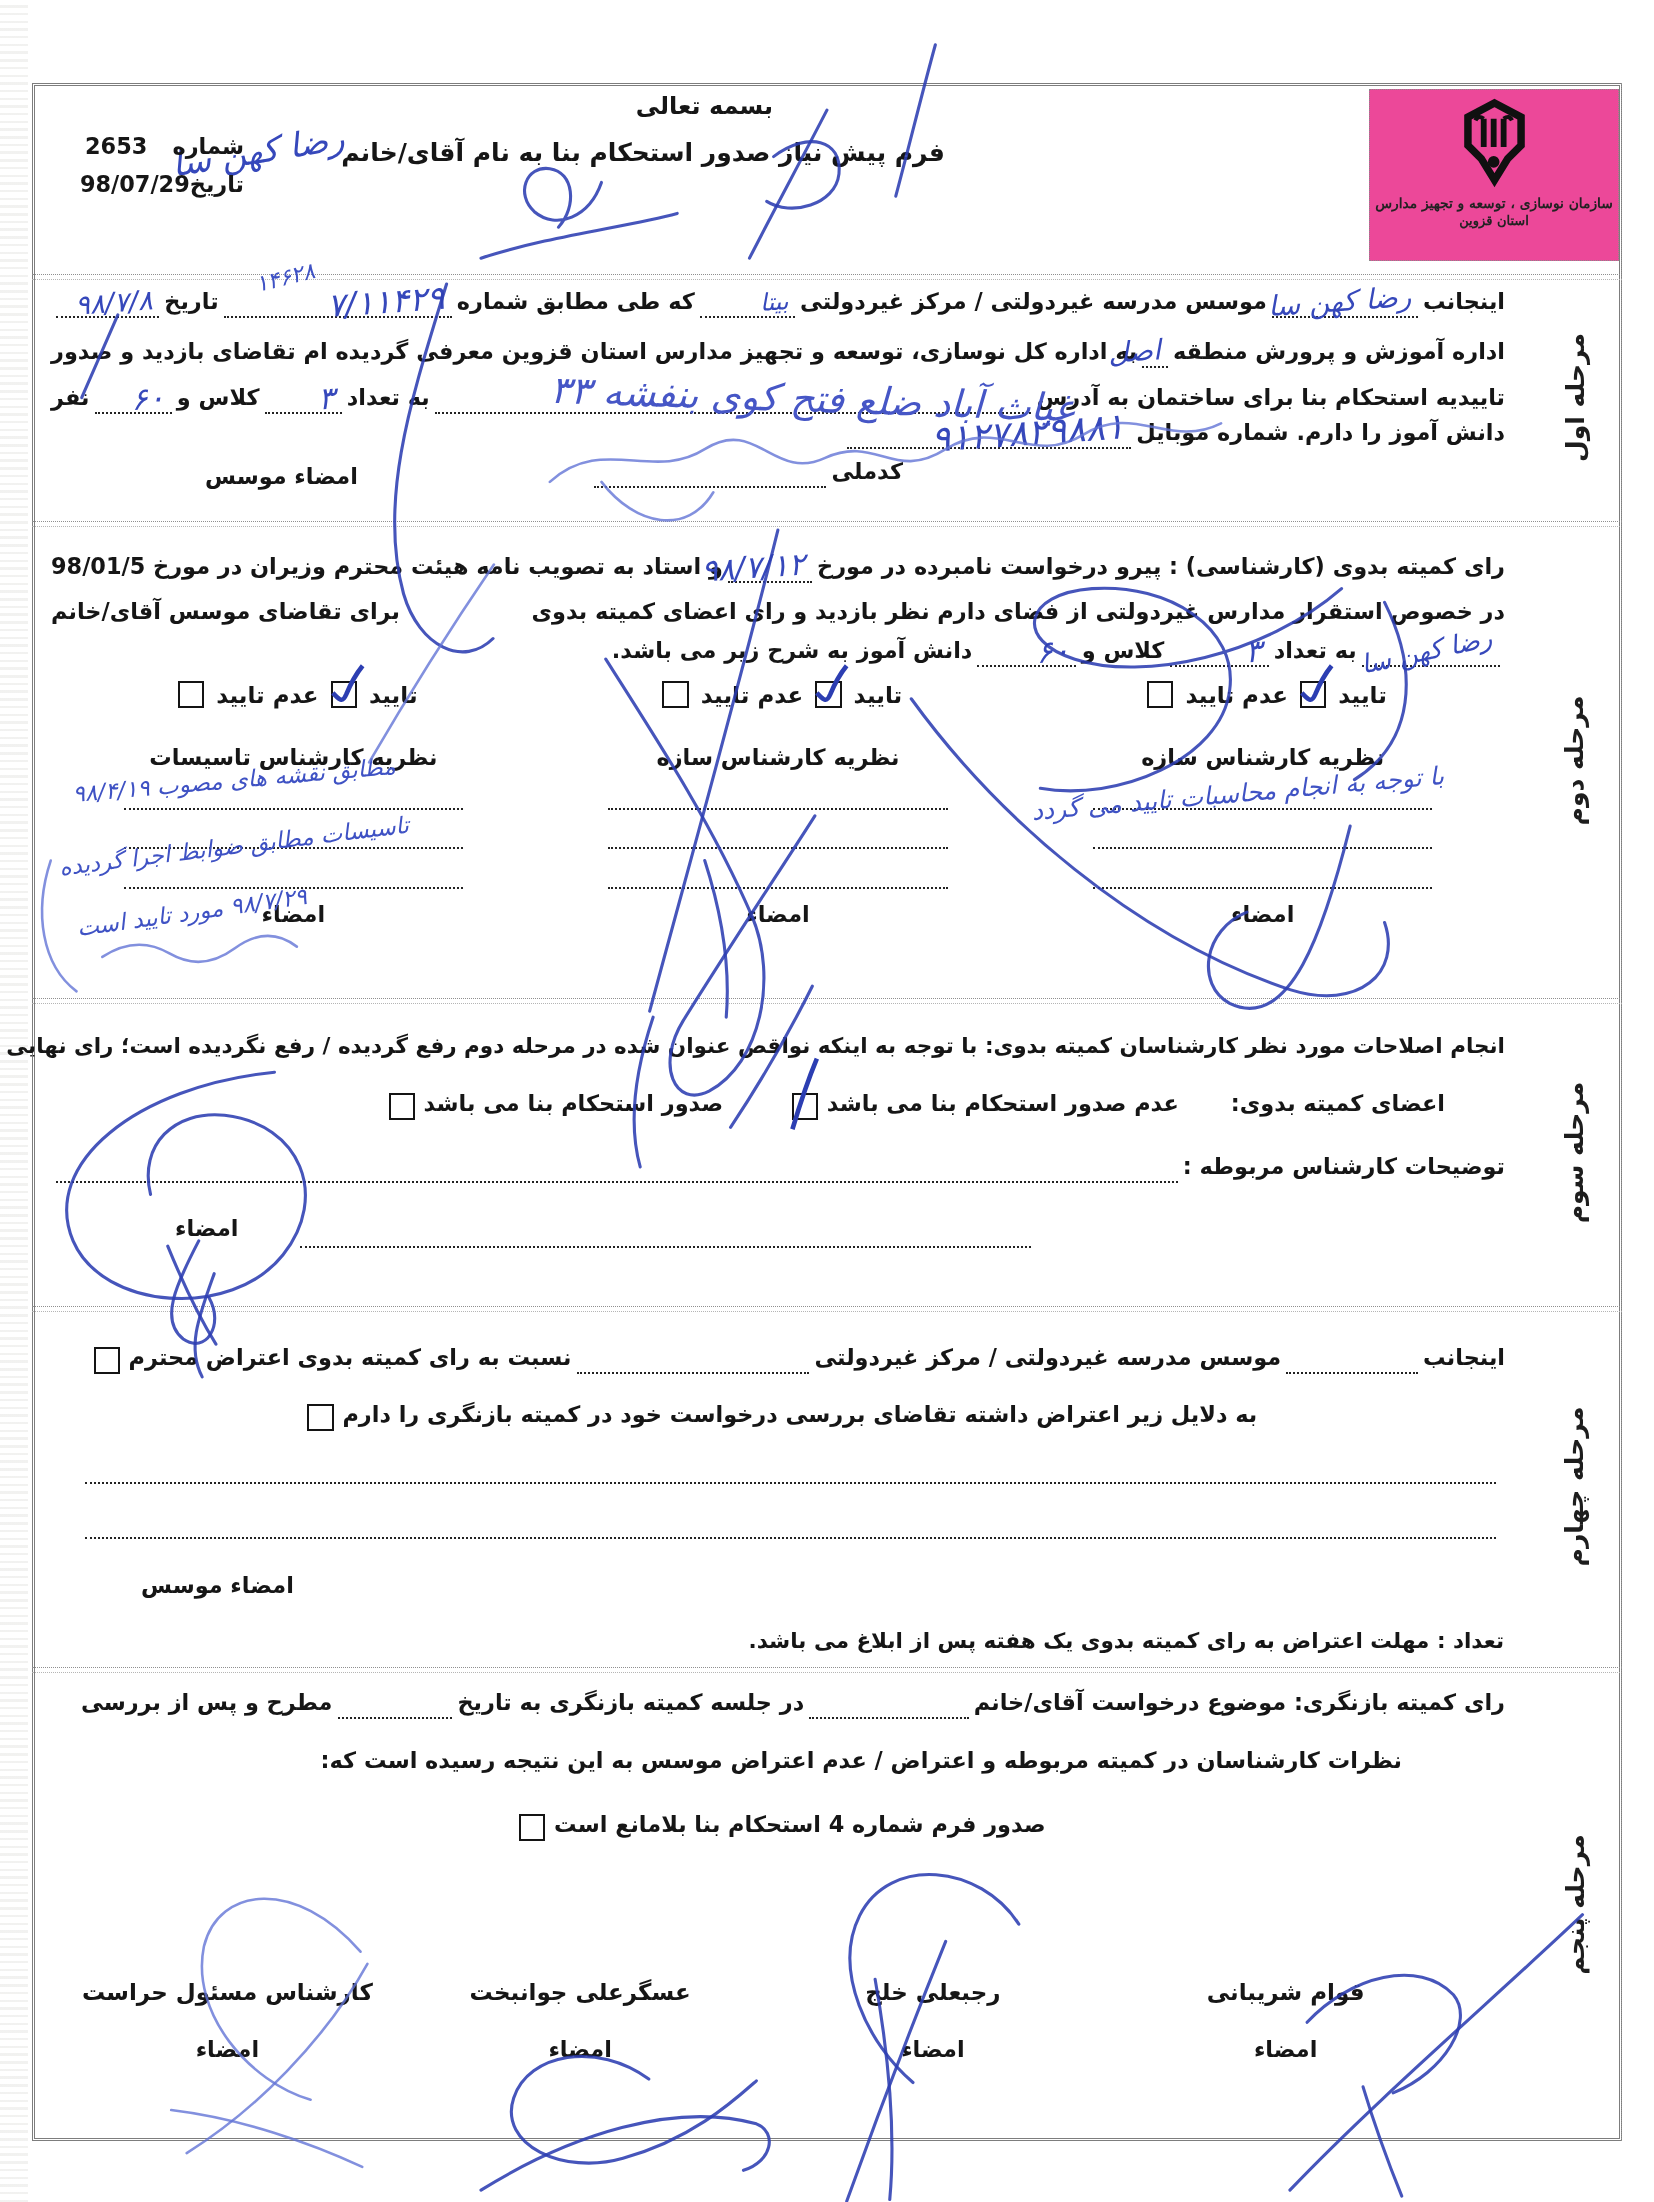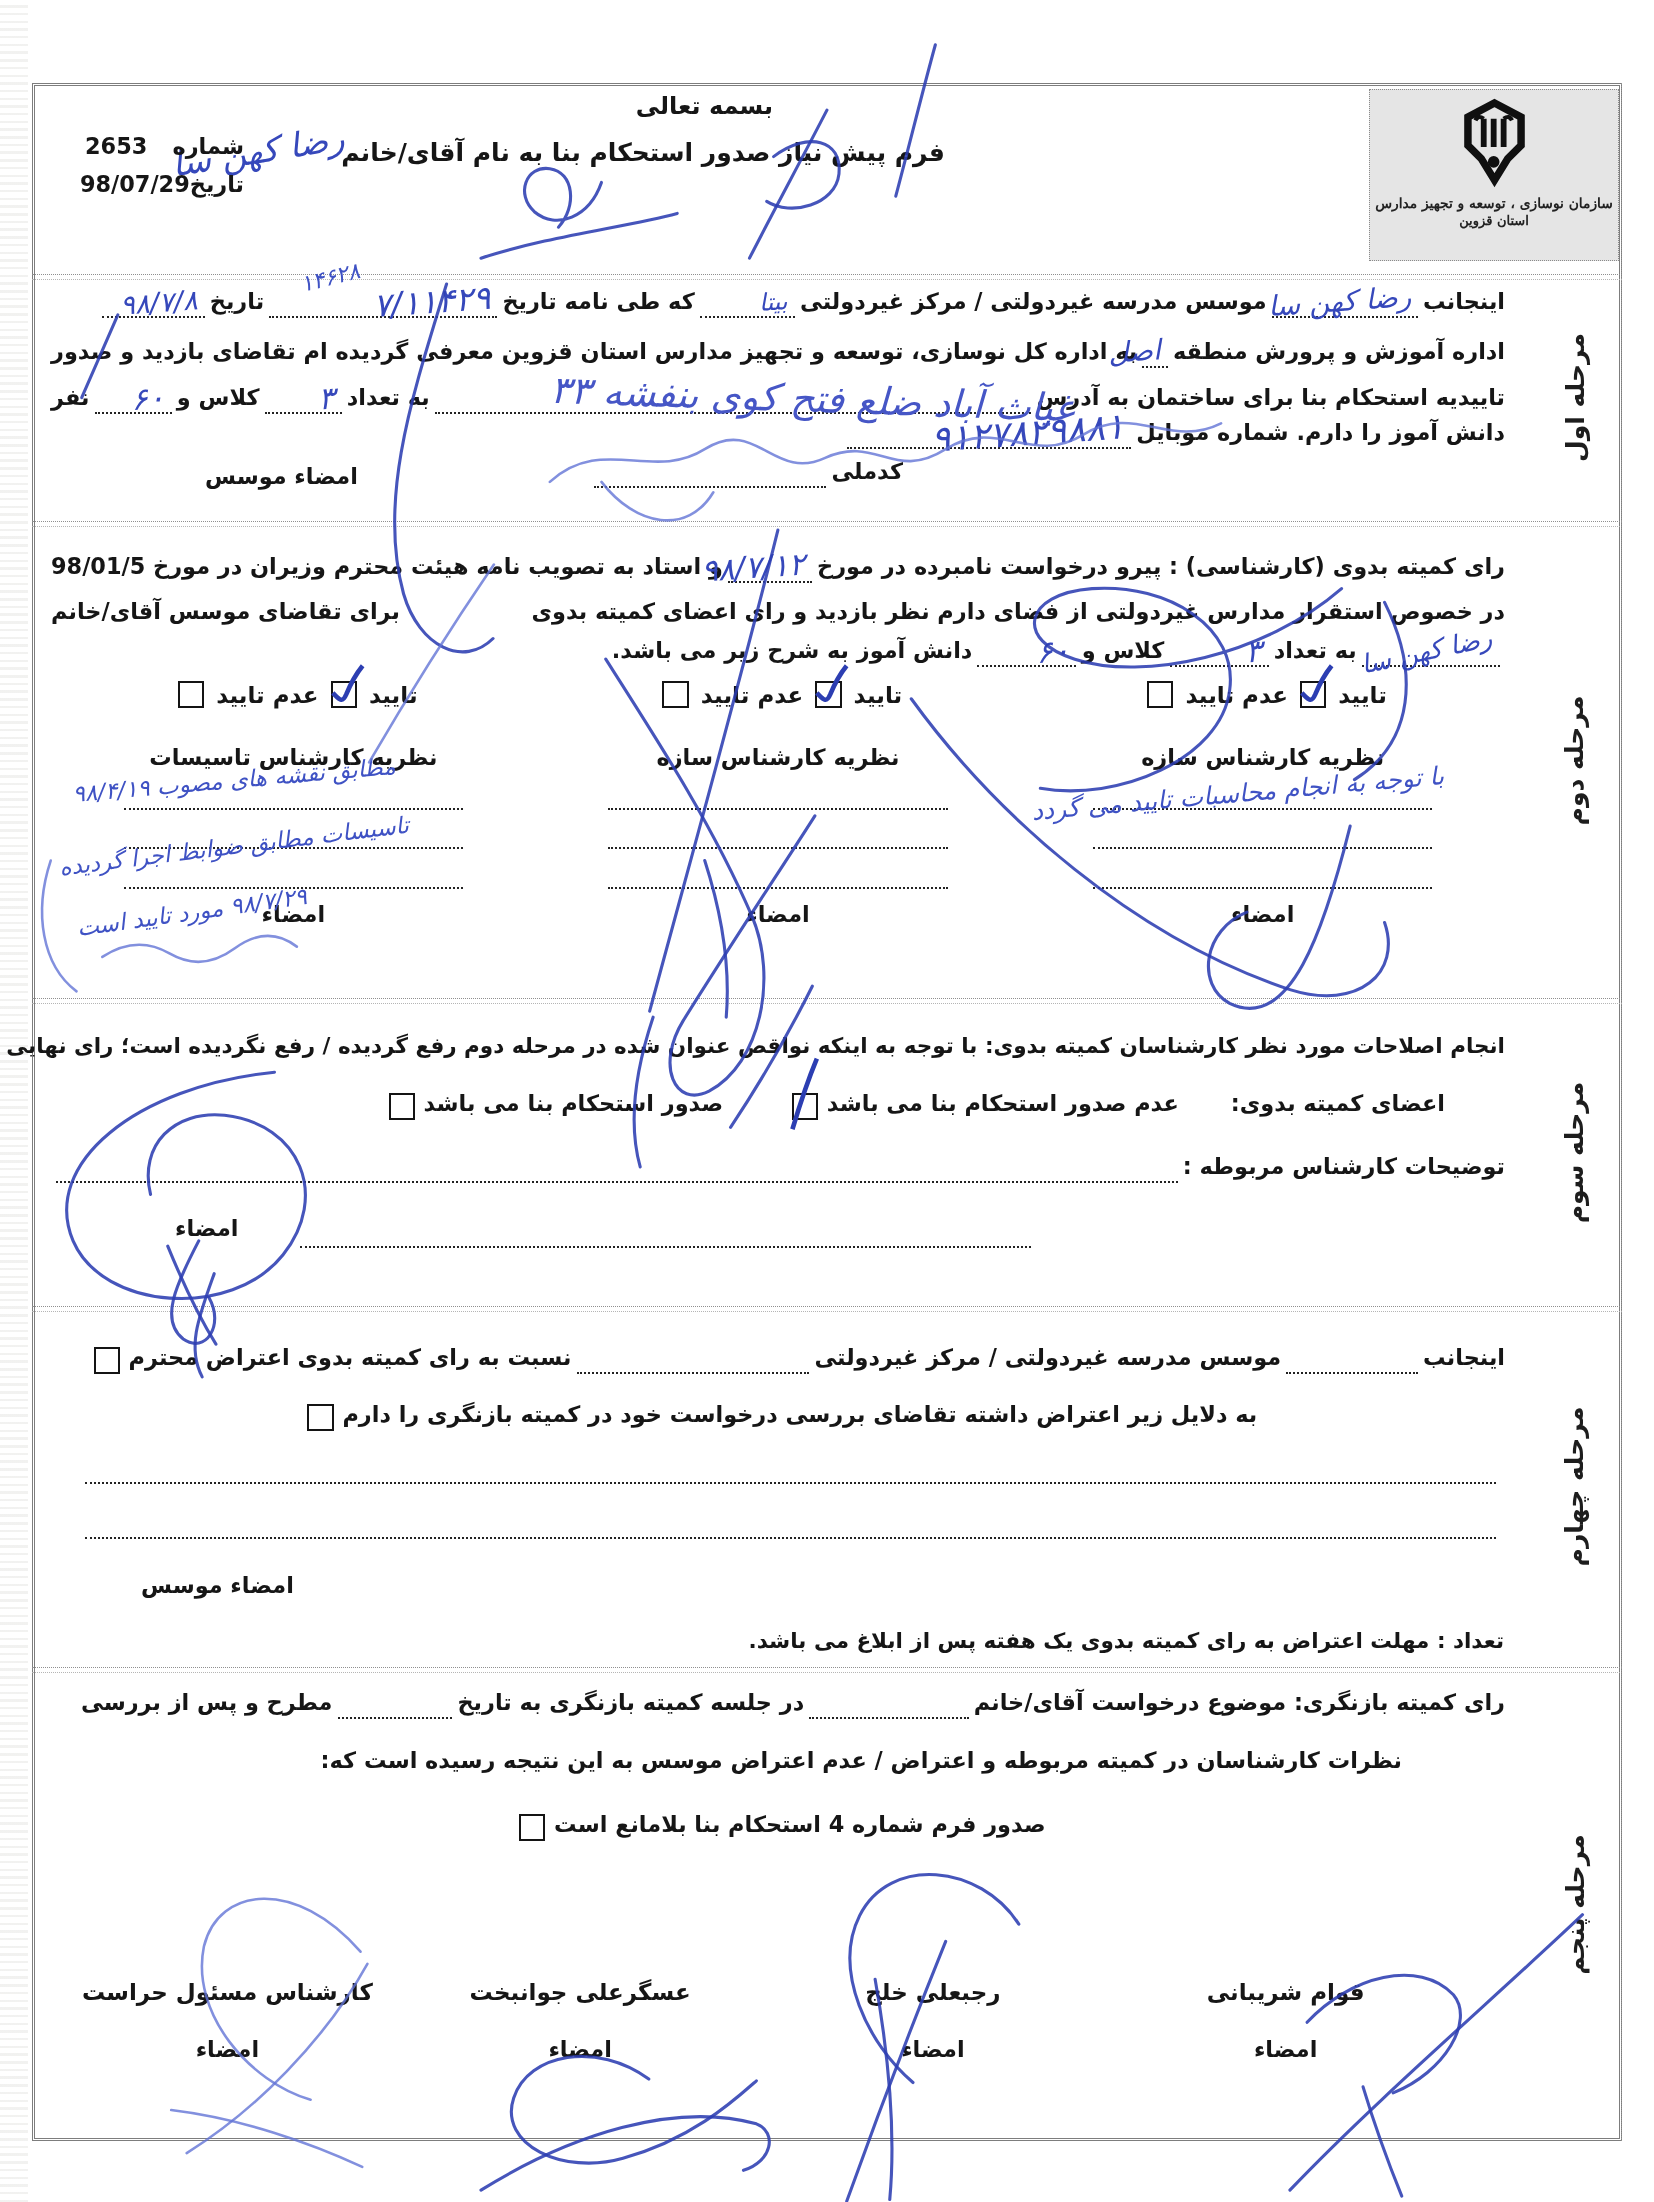--- a/index.html
+++ b/index.html
@@ -9,21 +9,21 @@
         background:repeating-linear-gradient(180deg,#fff 0 5.2px,#ececea 5.2px 7.7px);opacity:.7;}
   .formbox{position:absolute;left:33px;top:83px;width:1590px;height:2058px;
            border:3.4px double #7d7d7d;box-sizing:border-box;background:transparent;}
   .divider{position:absolute;left:33px;width:1590px;height:4.3px;
            border-top:1.7px dotted #8f8f8f;border-bottom:0.9px dotted #b5b5b5;z-index:1;}
   .sidebar{position:absolute;left:1530px;top:83px;width:93px;height:2058px;
            border-right:1.7px dotted #909090;box-sizing:border-box;z-index:2;}
   .stagecell{position:absolute;left:0;width:100%;display:flex;align-items:center;justify-content:center;}
   .stagelabel{transform:rotate(-90deg);white-space:nowrap;font-weight:bold;font-size:25px;color:#1d1d1d;}
   .logobox{position:absolute;left:1370px;top:89px;width:250px;height:172px;
-           border:1.7px dotted #8a8a8a;background:#e5e5e5;z-index:3;box-sizing:border-box;
+           border:1.7px dotted #8a8a8a;background:#ec4899;z-index:3;box-sizing:border-box;
            display:flex;flex-direction:column;align-items:center;justify-content:flex-start;padding-top:6.9px;}
   .orgname{font-size:13.8px;font-weight:bold;color:#222;margin-top:3.4px;font-family:"DejaVu Serif",serif;}
   .orgprov{font-size:13px;font-weight:bold;color:#222;margin-top:1.7px;font-family:"DejaVu Serif",serif;}
   .t{position:absolute;font-weight:bold;font-size:22.4px;line-height:34px;white-space:nowrap;}
   .row{position:absolute;display:flex;direction:rtl;align-items:flex-end;font-weight:bold;font-size:22.4px;line-height:34px;}
   .row > span{white-space:nowrap;}
   .blank{display:inline-block;border-bottom:2.6px dotted #222;height:29px;position:relative;margin:0 5.2px;}
   .grow{flex:1;}
   .dotline{position:absolute;border-bottom:2.6px dotted #222;height:0;z-index:1;}
   .hw{position:absolute;color:#3648bb;font-size:28px;font-weight:normal;white-space:nowrap;
@@ -110,21 +110,21 @@
 
   <div class="row" style="left:52px;top:284px;width:1454px">
     <span>اینجانب</span>
     <span class="blank" style="width:146px">
       <i class="hw">رضا کهن سا</i>
       </span>
     <span>موسس مدرسه غیردولتی / مرکز غیردولتی</span>
     <span class="blank" style="width:95px">
       <i class="hw" style="font-size:24px">بیتا</i>
       </span>
-    <span>که طی نامه تاریخ</span>
+    <span>که طی مطابق شماره</span>
     <span class="blank" style="width:228px">
       <i class="hw" style="font-size:33px">۷/۱۱۴۲۹</i>
       <i class="hwabs sup">۱۴۶۲۸</i>
       </span>
     <span>تاریخ</span>
     <span class="blank" style="width:103px">
       <i class="hw" style="font-size:27.5px">۹۸/۷/۸</i>
       </span>
   </div>
   <div class="row" style="left:52px;top:334px;width:1454px">

